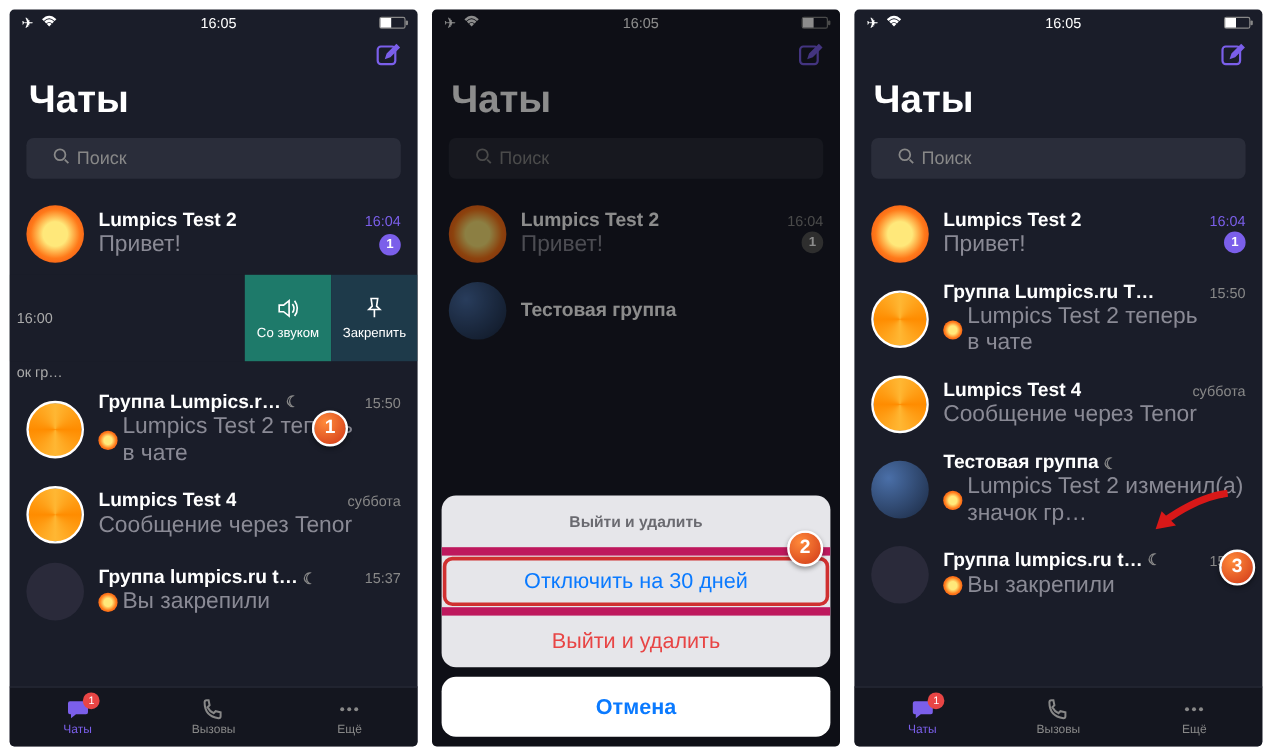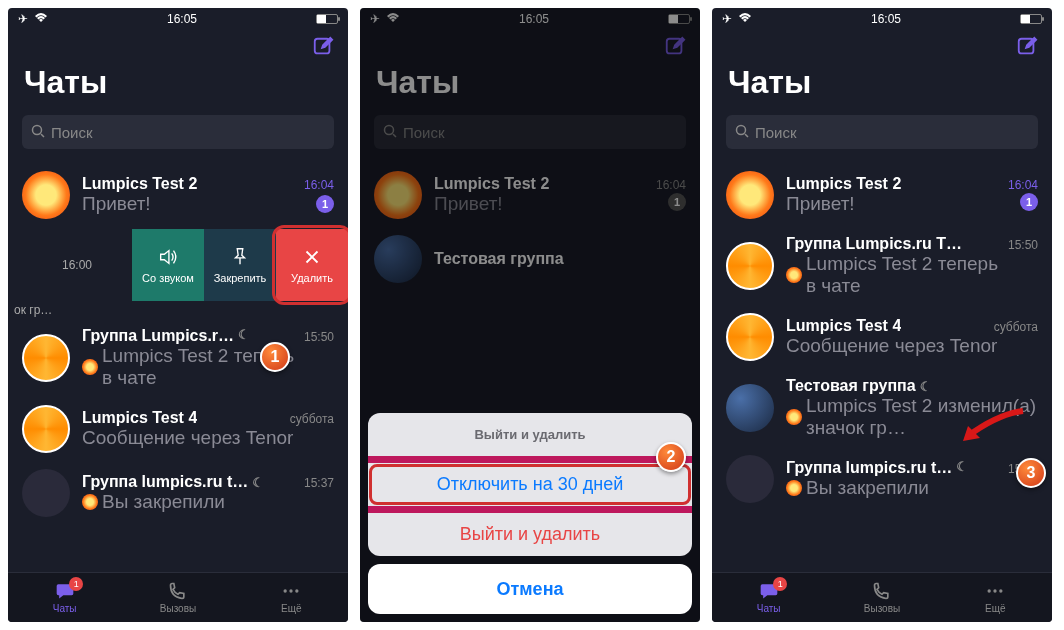--- a/index.html
+++ b/index.html
@@ -26,21 +26,21 @@
   .battery::after { content: ''; position: absolute; right: -3px; top: 2px; width: 2px; height: 4px; background: #888; border-radius: 1px; }
   .battery-fill { width: 45%; height: 100%; background: #fff; }
   .header {
     display: flex; justify-content: flex-end; padding: 6px 14px 0;
   }
   .compose-icon { width: 22px; height: 22px; color: #7b5fea; }
   .title { font-size: 32px; font-weight: 700; padding: 6px 16px; }
   .search {
     margin: 8px 14px 14px; height: 34px; background: #2a2d3a;
     border-radius: 6px; display: flex; align-items: center;
-    padding: 0 9px; color: #888; font-size: 15px; gap: 6px;
+    padding: 0 22px; color: #888; font-size: 15px; gap: 6px;
   }
   .chats { flex: 1; overflow: hidden; }
   .chat-row {
     display: flex; align-items: center; padding: 8px 14px;
     gap: 12px; position: relative;
   }
   .avatar {
     width: 48px; height: 48px; border-radius: 50%;
     flex-shrink: 0; background: #fff;
   }
@@ -58,21 +58,21 @@
   .badge {
     min-width: 18px; height: 18px; border-radius: 9px;
     background: #7b5fea; color: #fff; font-size: 11px; font-weight: 700;
     display: inline-flex; align-items: center; justify-content: center; padding: 0 5px;
   }
   .mute-icon { color: #888; font-size: 13px; }
   .swipe-strip {
     display: flex; height: 72px; margin-top: 2px;
     position: relative;
   }
-  .swipe-left { flex: 1; background: #1a1d29; display: flex; align-items: center; padding-left: 6px; gap: 6px; color: #aaa; font-size: 12px; justify-content: flex-end; }
+  .swipe-left { flex: 1; background: #1a1d29; display: flex; align-items: center; padding-left: 6px; gap: 6px; color: #aaa; font-size: 12px; }
   .swipe-btn { width: 72px; display: flex; flex-direction: column; align-items: center; justify-content: center; gap: 4px; font-size: 11px; }
   .swipe-pin { background: #1e3a4a; }
   .swipe-sound { background: #1e7a6a; }
   .swipe-delete { background: #e84545; position: relative; }
   .delete-outline { position: absolute; inset: -4px; border: 3px solid #d03030; border-radius: 12px; pointer-events: none; }
   .icon-svg { width: 22px; height: 22px; }
   .tab-bar {
     height: 50px; display: flex; background: #14161f;
     border-top: 1px solid #2a2d3a;
   }
@@ -167,27 +167,20 @@
             <path d="M4 9 L4 15 L8 15 L13 19 L13 5 L8 9 Z M16 8 Q19 12 16 16 M18 5 Q23 12 18 19"></path>
           </svg>
         <span>Со звуком</span>
       </div>
       <div class="swipe-btn swipe-pin">
         <svg class="icon-svg" viewBox="0 0 24 24" fill="none" stroke="#fff" stroke-width="1.5">
             <path d="M9 3 L15 3 L14 10 L17 13 L7 13 L10 10 Z M12 13 L12 20"></path>
           </svg>
         <span>Закрепить</span>
       </div>
-      <div class="swipe-btn swipe-delete">
-        <div class="delete-outline"></div>
-        <svg class="icon-svg" viewBox="0 0 24 24" stroke="#fff" stroke-width="2">
-            <path d="M6 6 L18 18 M18 6 L6 18"></path>
-          </svg>
-        <span>Удалить</span>
-      </div>
     </div>
     <div style="color:#aaa;font-size:12px;padding:2px 6px;">ок гр…</div>
 
     <div class="chat-row">
       <div class="avatar av-citrus"></div>
       <div class="chat-body">
         <div class="chat-top">
           <span class="chat-name" style="display:flex;gap:4px;align-items:flex-start;">
             <span>Группа Lumpics.r…</span>
             <span class="mute-icon">☾</span>

